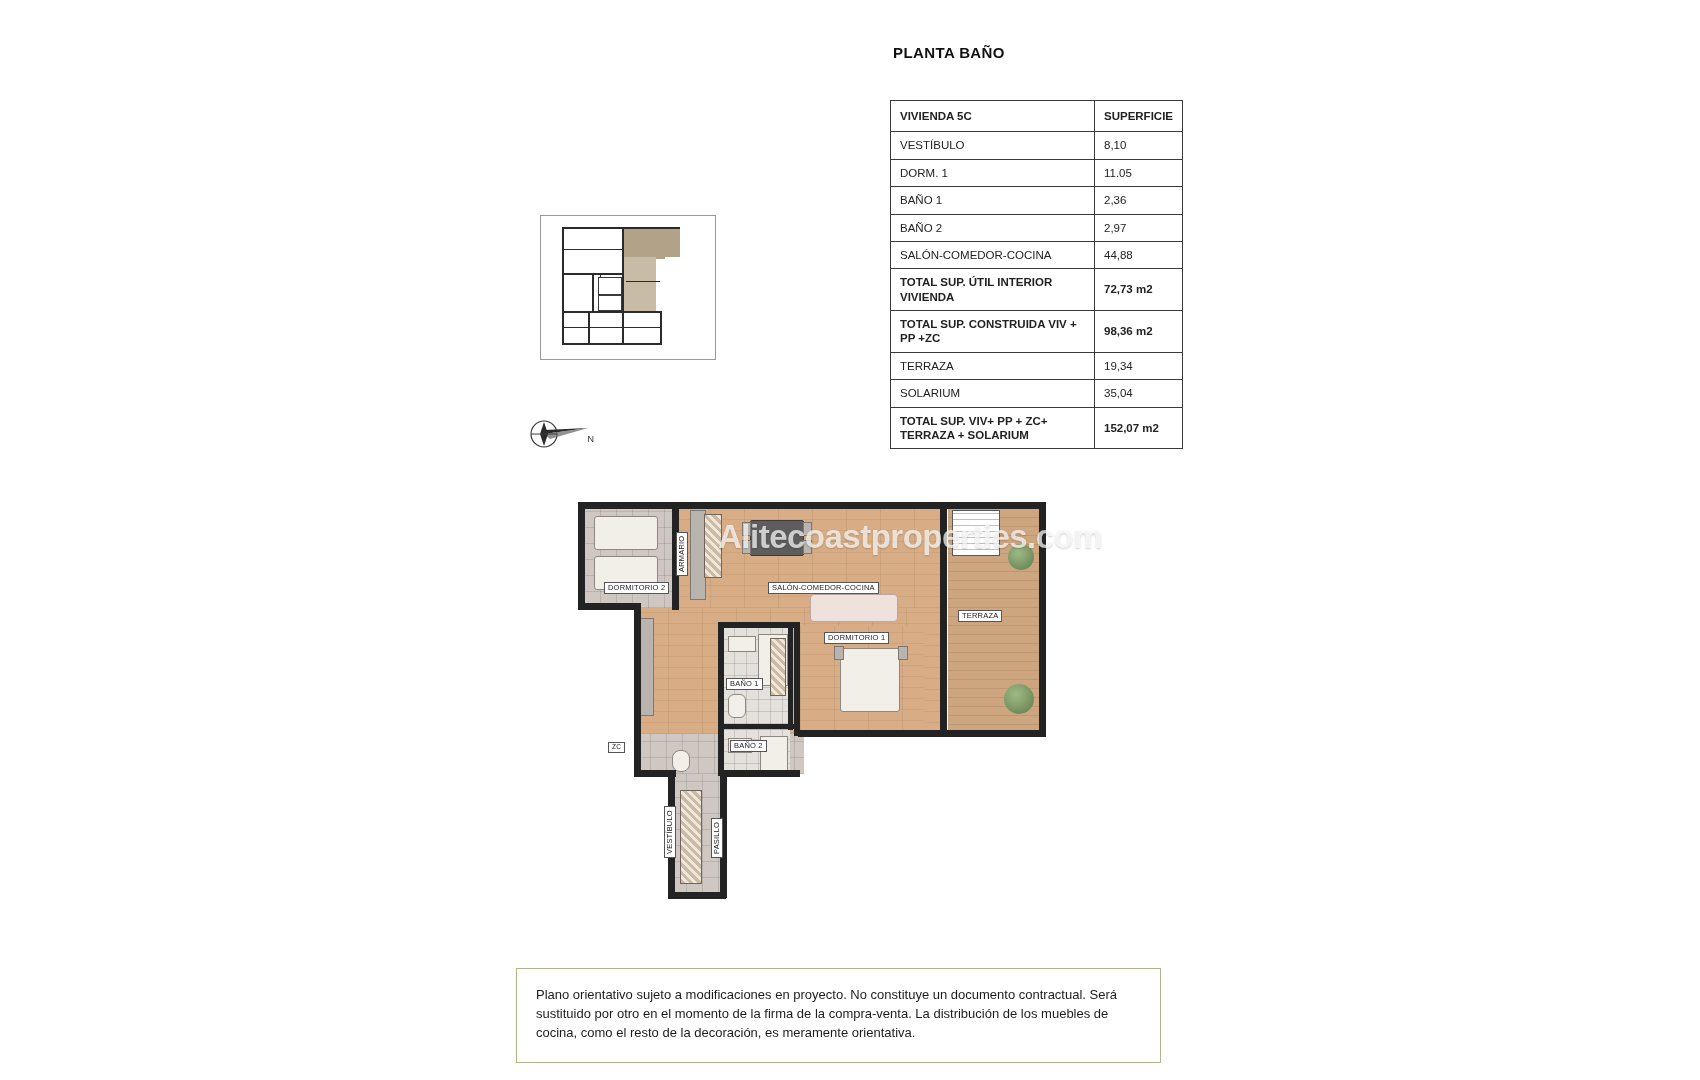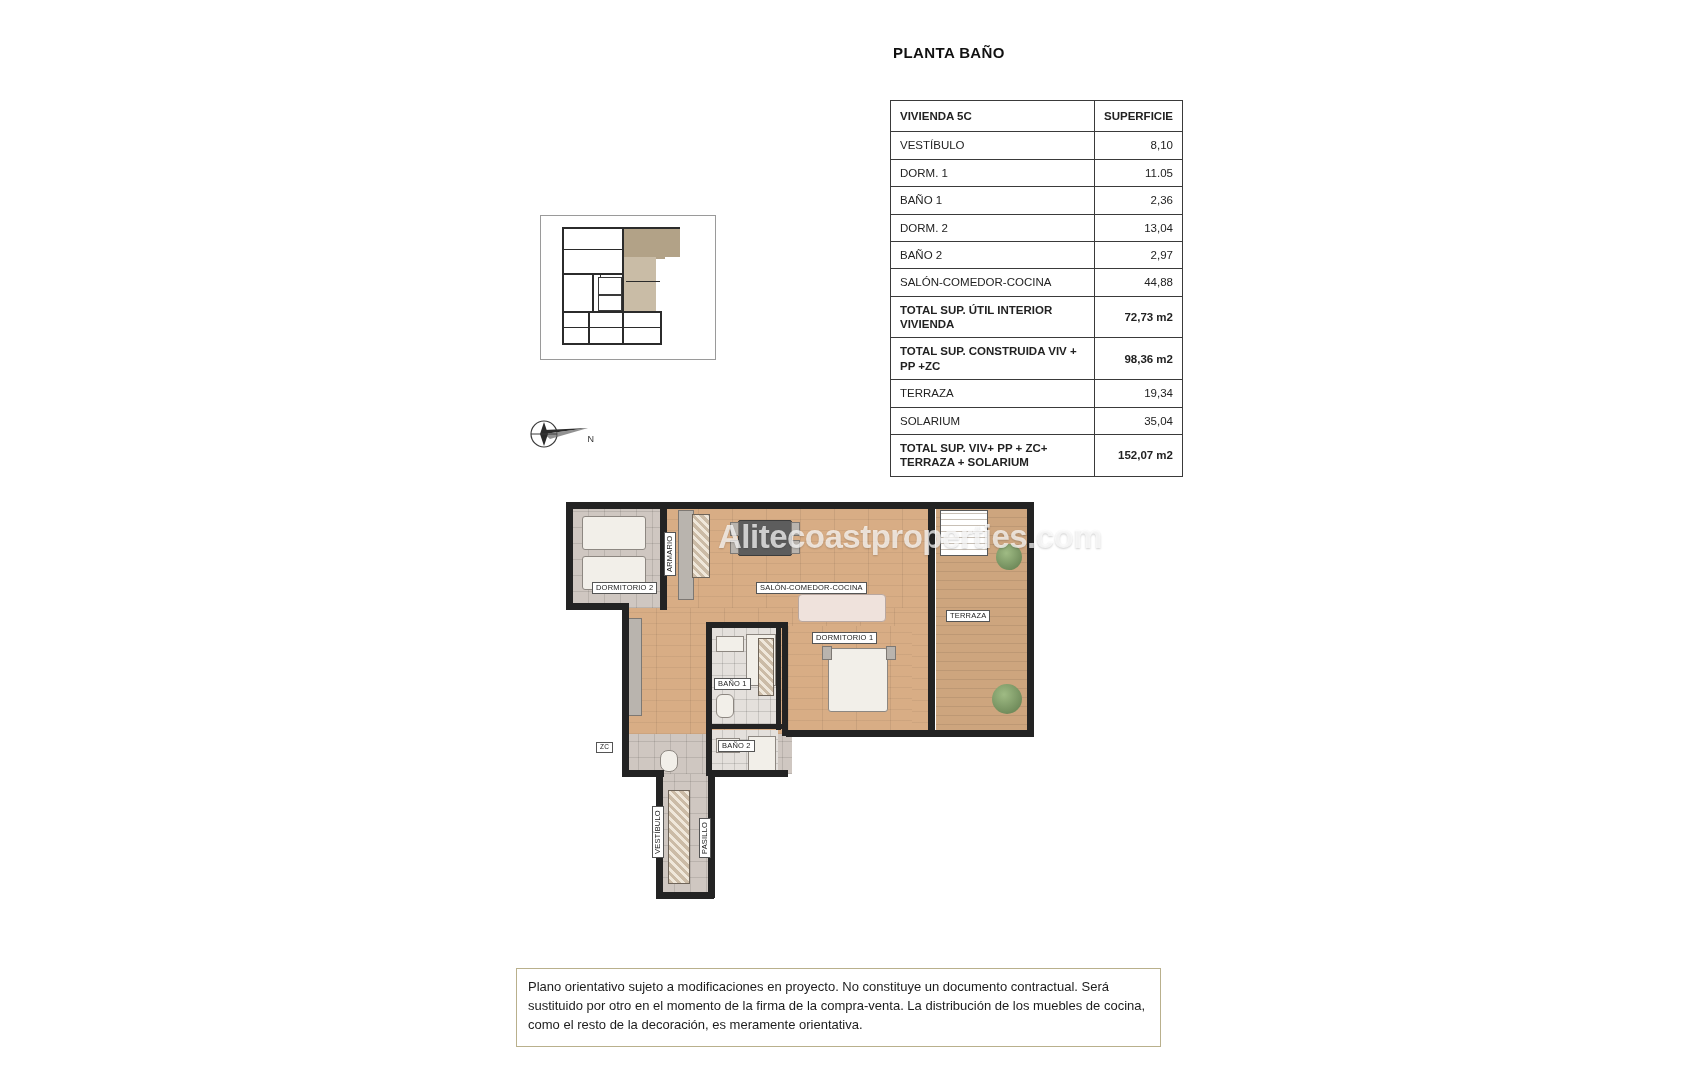--- a/index.html
+++ b/index.html
@@ -37,21 +37,21 @@
     font-size: 11.5px;
     color: #222;
   }
   #surface-table td {
     border: 1px solid #3a3a3a;
     padding: 6px 9px;
     line-height: 1.25;
     vertical-align: middle;
   }
   #surface-table td.label { width: 205px; }
-  #surface-table td.value { text-align: right; }
+  #surface-table td.value { text-align: left; }
   #surface-table tr.header td,
   #surface-table tr.total td {
     font-weight: bold;
   }
   #surface-table tr.header td { padding-top: 8px; padding-bottom: 8px; }
 
   
   #key-plan {
     position: absolute;
     left: 540px;
@@ -92,21 +92,21 @@
     position: absolute;
     right: -2px;
     top: 26px;
     font-size: 9px;
     color: #333;
   }
 
   
   #floor-plan {
     position: absolute;
-    left: 560px;
+    left: 572px;
     top: 498px;
     width: 530px;
     height: 460px;
   }
   #floor-plan .fp-wall {
     position: absolute;
     background: #232323;
   }
   #floor-plan .fp-floor {
     position: absolute;
@@ -192,21 +192,21 @@
     top: 968px;
     width: 645px;
     border: 1px solid #b9b08c;
     padding: 9px 11px 11px 11px;
     box-sizing: border-box;
     font-size: 13px;
     line-height: 1.45;
     color: #1c1c1c;
     background: #ffffff;
   }
-  #disclaimer p { margin: 0; }
+  #disclaimer p { margin: 8px; }
 </style>
 </head>
 <body>
 
 <div id="page-title">PLANTA BAÑO</div>
 
 <table id="surface-table">
   <tbody>
     <tr class="header">
       <td class="label">VIVIENDA 5C</td>
@@ -216,24 +216,20 @@
       <td class="label">VESTÍBULO</td>
       <td class="value">8,10</td>
     </tr>
     <tr>
       <td class="label">DORM. 1</td>
       <td class="value">11.05</td>
     </tr>
     <tr>
       <td class="label">BAÑO 1</td>
       <td class="value">2,36</td>
-    </tr>
-    <tr>
-      <td class="label">DORM. 2</td>
-      <td class="value">13,04</td>
     </tr>
     <tr>
       <td class="label">BAÑO 2</td>
       <td class="value">2,97</td>
     </tr>
     <tr>
       <td class="label">SALÓN-COMEDOR-COCINA</td>
       <td class="value">44,88</td>
     </tr>
     <tr class="total">

